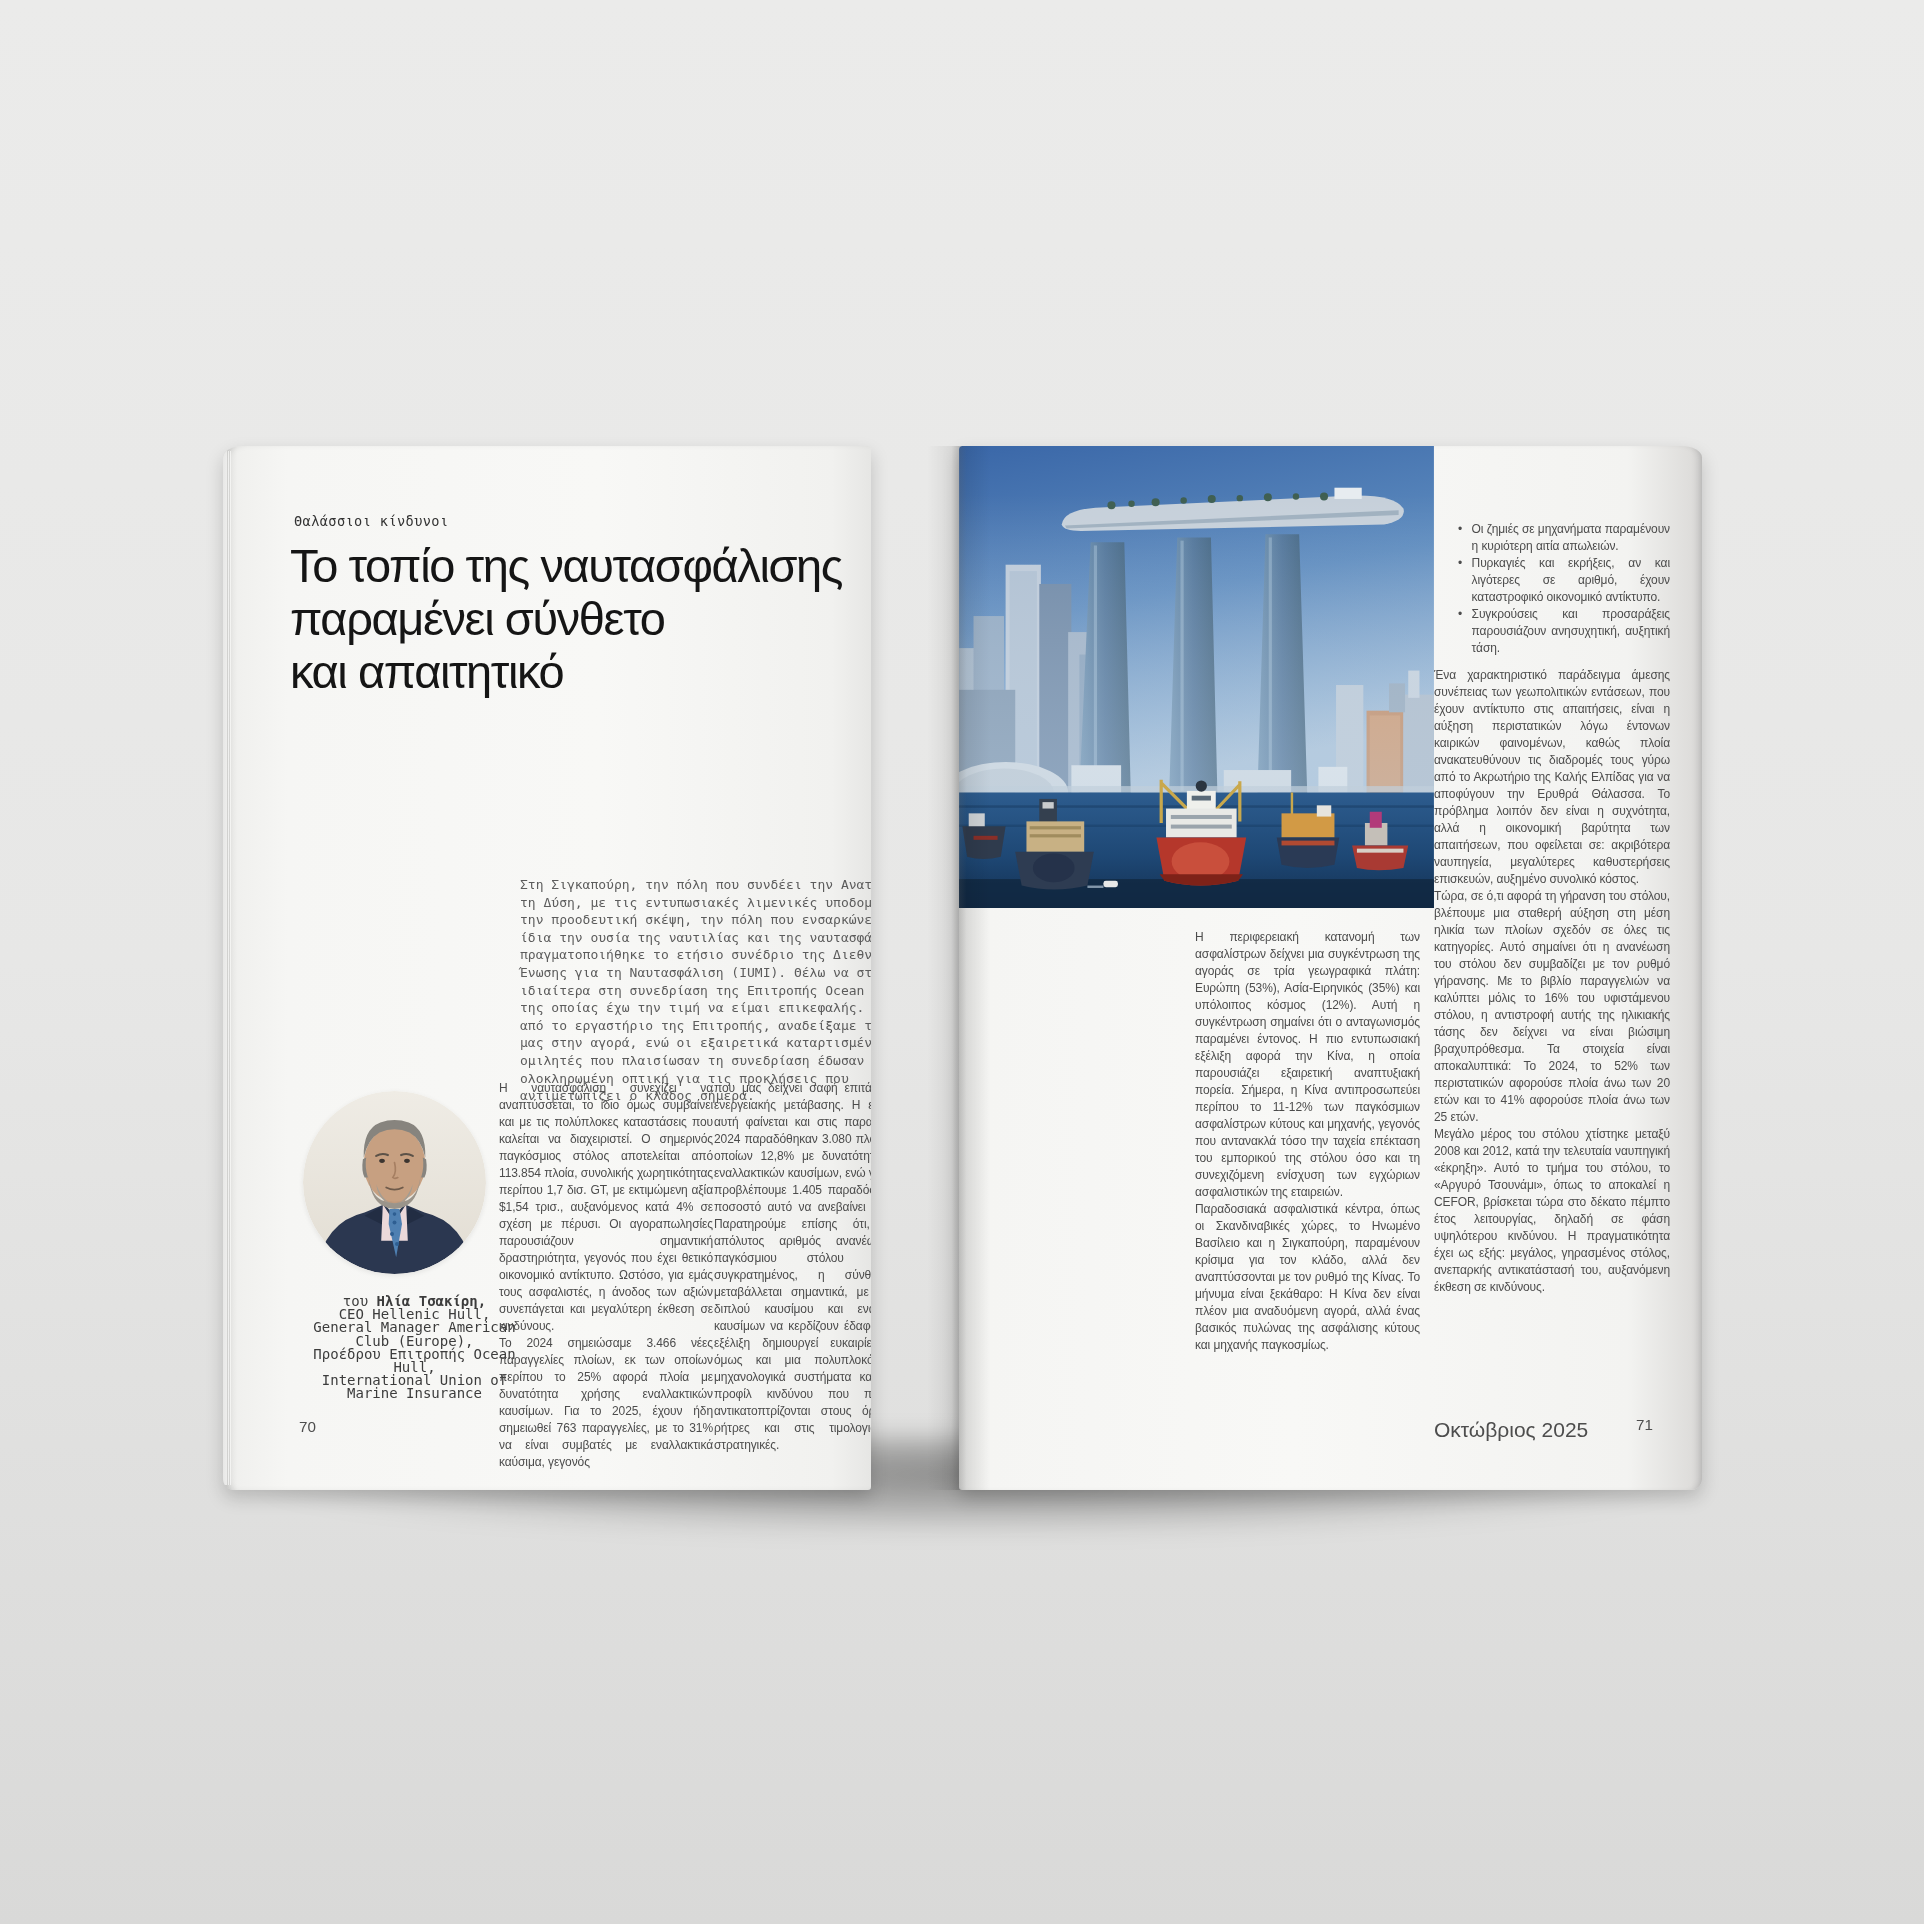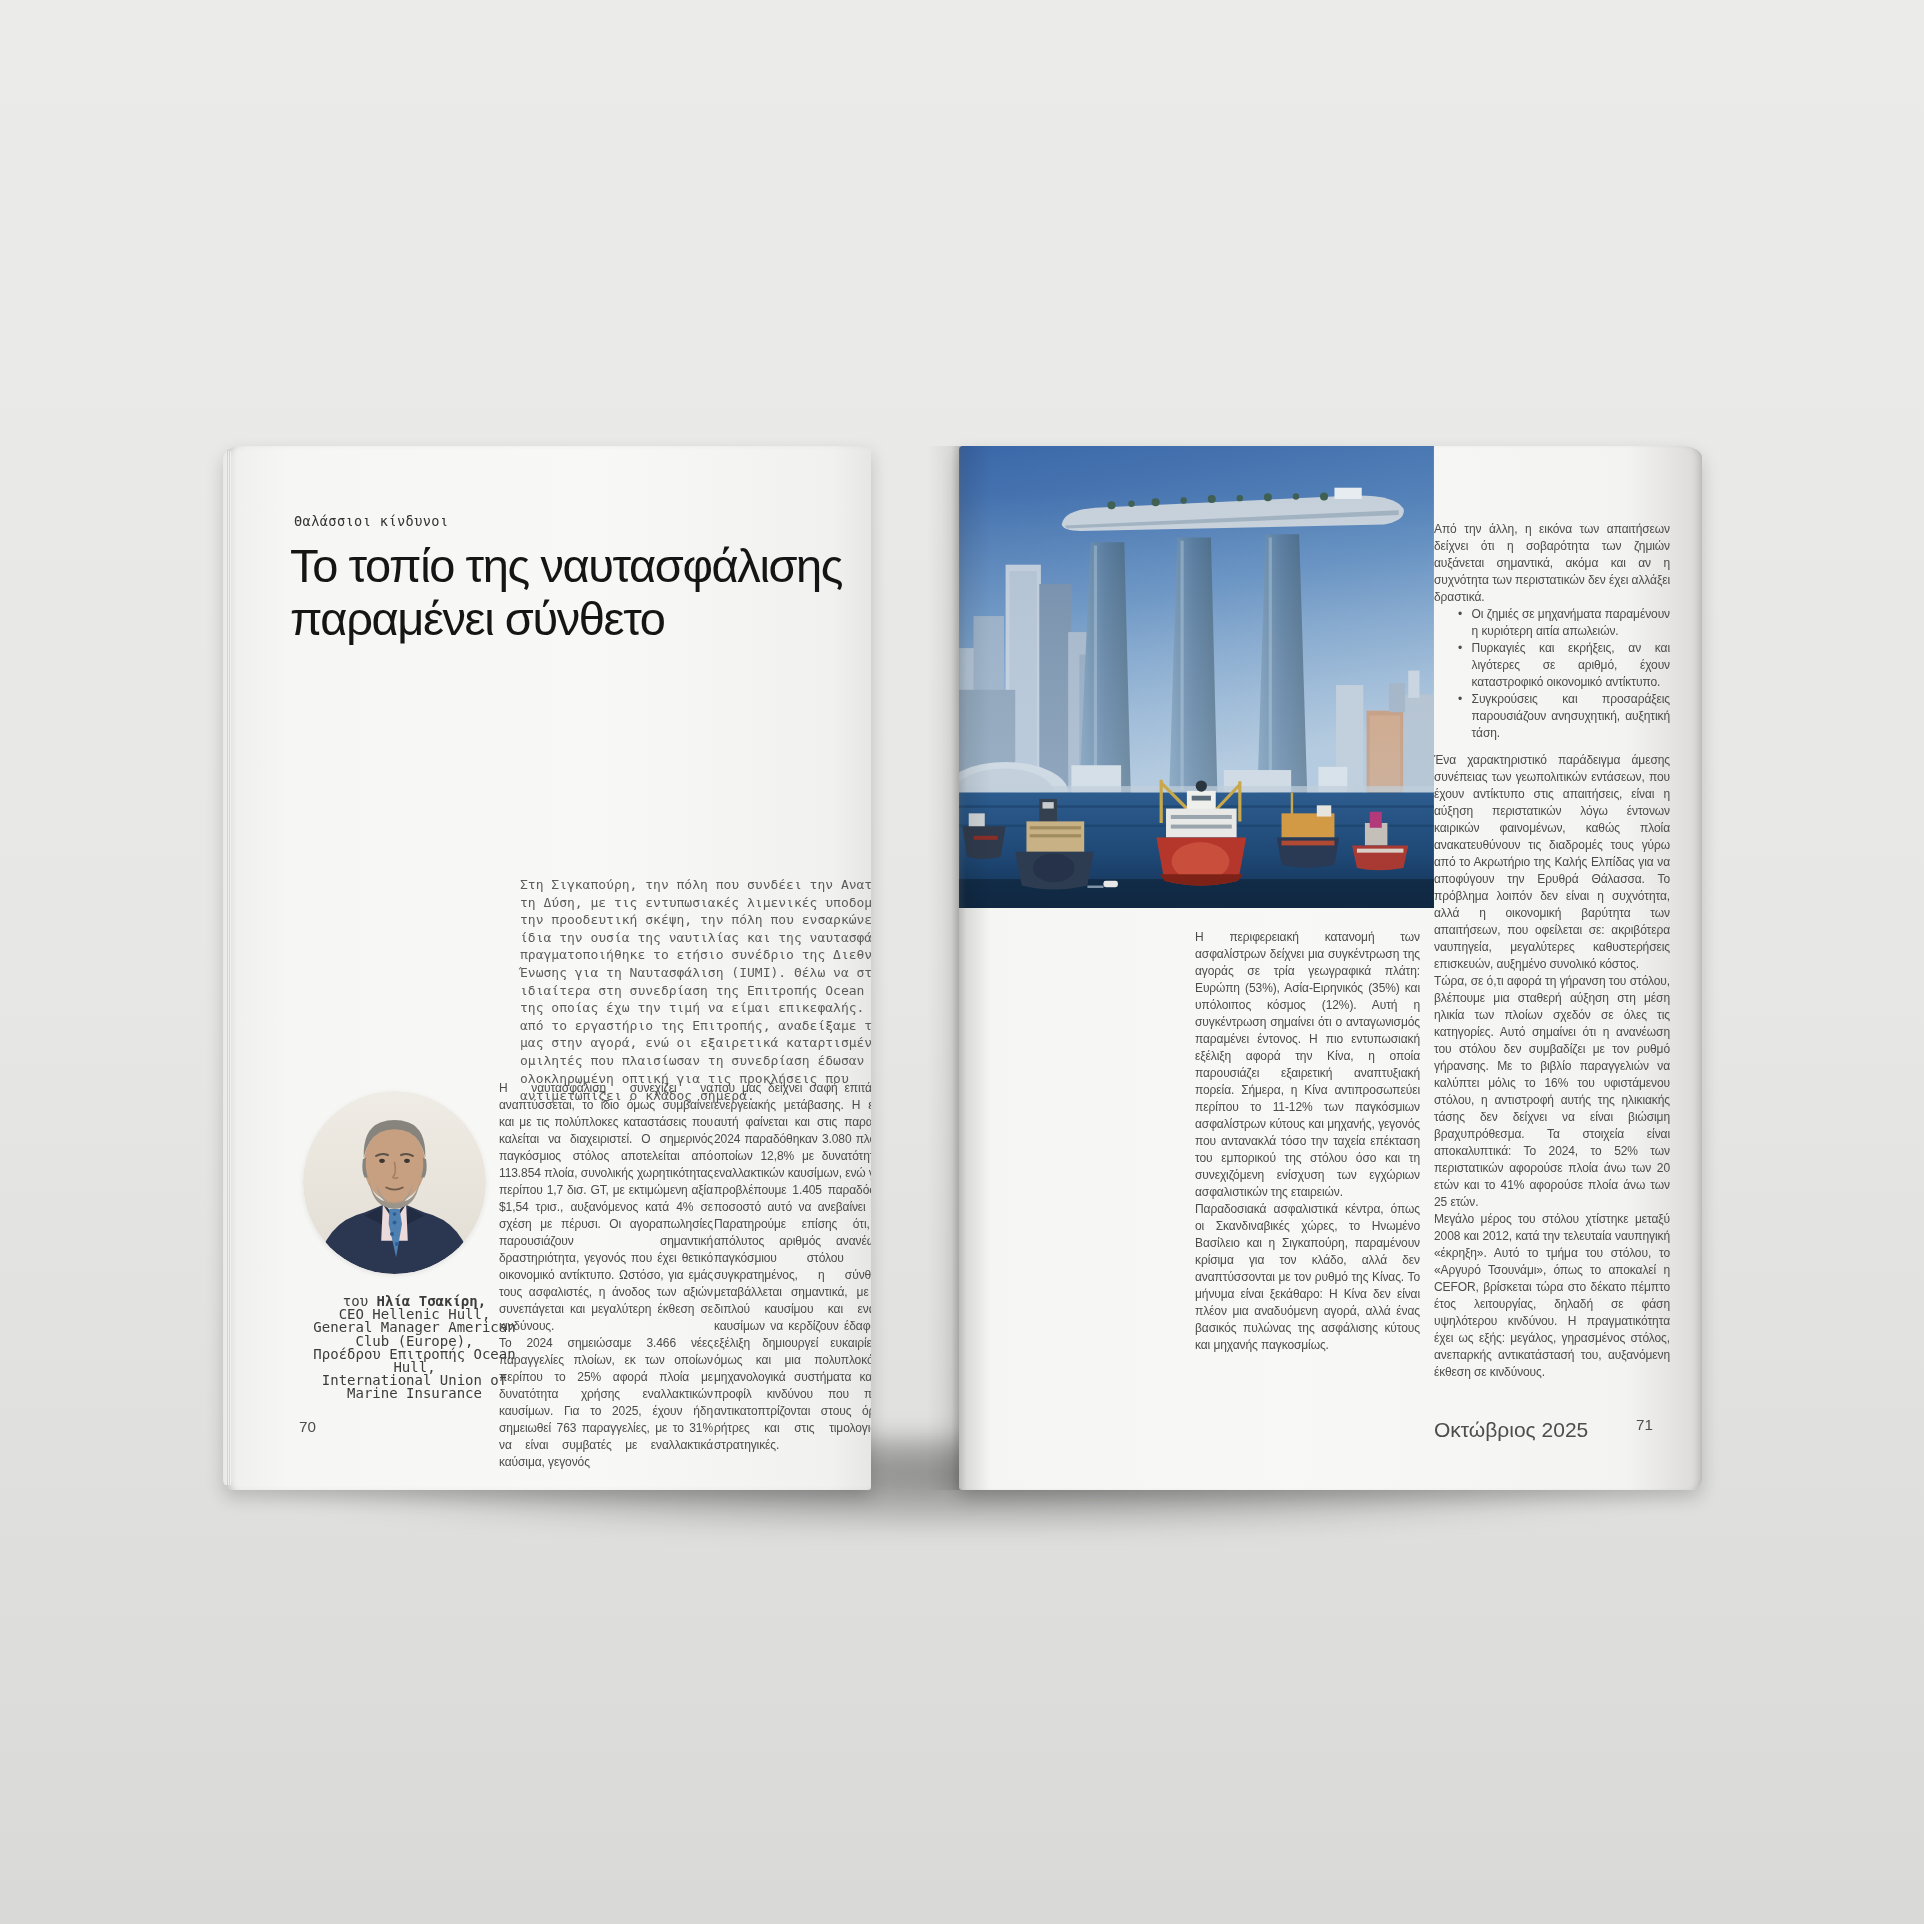--- a/index.html
+++ b/index.html
@@ -84,20 +84,21 @@
 
 <div class="book">
 
   <div class="page page-left">
 
     <div class="abs kicker mono">Θαλάσσιοι κίνδυνοι</div>
 
     <h1 class="abs title">
       <span>Το τοπίο της ναυτασφάλισης</span>
       <span>παραμένει σύνθετο</span>
+      <span>και απαιτητικό</span>
     </h1>
 
     <div class="abs intro mono">Στη Σιγκαπούρη, την πόλη που συνδέει την Ανατολή με τη Δύση, με τις εντυπωσιακές λιμενικές υποδομές και την προοδευτική σκέψη, την πόλη που ενσαρκώνει την ίδια την ουσία της ναυτιλίας και της ναυτασφάλισης, πραγματοποιήθηκε το ετήσιο συνέδριο της Διεθνούς Ένωσης για τη Ναυτασφάλιση (IUMI). Θέλω να σταθώ ιδιαίτερα στη συνεδρίαση της Επιτροπής Ocean Hull, της οποίας έχω την τιμή να είμαι επικεφαλής. Μέσα από το εργαστήριο της Επιτροπής, αναδείξαμε τη θέση μας στην αγορά, ενώ οι εξαιρετικά καταρτισμένοι ομιλητές που πλαισίωσαν τη συνεδρίαση έδωσαν μια ολοκληρωμένη οπτική για τις προκλήσεις που αντιμετωπίζει ο κλάδος σήμερα.</div>
 
     <div class="abs portrait">
       <svg width="183" height="183" viewBox="0 0 220 220" xmlns="http://www.w3.org/2000/svg">
         <defs>
           <clipPath id="pc">
               <circle cx="110" cy="110" r="110"></circle>
             </clipPath>
@@ -298,21 +299,20 @@
         <rect x="160" y="548" width="20" height="3" fill="#cfe0ee" opacity="0.6"></rect>
       </svg>
     </div>
 
     <div class="abs col col-ra">
       <p>Η περιφερειακή κατανομή των ασφαλίστρων δείχνει μια συγκέντρωση της αγοράς σε τρία γεωγραφικά πλάτη: Ευρώπη (53%), Ασία-Ειρηνικός (35%) και υπόλοιπος κόσμος (12%). Αυτή η συγκέντρωση σημαίνει ότι ο ανταγωνισμός παραμένει έντονος. Η πιο εντυπωσιακή εξέλιξη αφορά την Κίνα, η οποία παρουσιάζει εξαιρετική αναπτυξιακή πορεία. Σήμερα, η Κίνα αντιπροσωπεύει περίπου το 11-12% των παγκόσμιων ασφαλίστρων κύτους και μηχανής, γεγονός που αντανακλά τόσο την ταχεία επέκταση του εμπορικού της στόλου όσο και τη συνεχιζόμενη ενίσχυση των εγχώριων ασφαλιστικών της εταιρειών.</p>
       <p>Παραδοσιακά ασφαλιστικά κέντρα, όπως οι Σκανδιναβικές χώρες, το Ηνωμένο Βασίλειο και η Σιγκαπούρη, παραμένουν κρίσιμα για τον κλάδο, αλλά δεν αναπτύσσονται με τον ρυθμό της Κίνας. Το μήνυμα είναι ξεκάθαρο: Η Κίνα δεν είναι πλέον μια αναδυόμενη αγορά, αλλά ένας βασικός πυλώνας της ασφάλισης κύτους και μηχανής παγκοσμίως.</p>
     </div>
 
     <div class="abs col col-rb">
-      <p>Από την άλλη, η εικόνα των απαιτήσεων δείχνει ότι η σοβαρότητα των ζημιών αυξάνεται σημαντικά, ακόμα και αν η συχνότητα των περιστατικών δεν έχει αλλάξει δραστικά.</p>
       <ul class="bullets">
         <li>Οι ζημιές σε μηχανήματα παραμένουν η κυριότερη αιτία απωλειών.</li>
         <li>Πυρκαγιές και εκρήξεις, αν και λιγότερες σε αριθμό, έχουν καταστροφικό οικονομικό αντίκτυπο.</li>
         <li>Συγκρούσεις και προσαράξεις παρουσιάζουν ανησυχητική, αυξητική τάση.</li>
       </ul>
       <p class="p-gap">Ένα χαρακτηριστικό παράδειγμα άμεσης συνέπειας των γεωπολιτικών εντάσεων, που έχουν αντίκτυπο στις απαιτήσεις, είναι η αύξηση περιστατικών λόγω έντονων καιρικών φαινομένων, καθώς πλοία ανακατευθύνουν τις διαδρομές τους γύρω από το Ακρωτήριο της Καλής Ελπίδας για να αποφύγουν την Ερυθρά Θάλασσα. Το πρόβλημα λοιπόν δεν είναι η συχνότητα, αλλά η οικονομική βαρύτητα των απαιτήσεων, που οφείλεται σε: ακριβότερα ναυπηγεία, μεγαλύτερες καθυστερήσεις επισκευών, αυξημένο συνολικό κόστος.</p>
       <p>Τώρα, σε ό,τι αφορά τη γήρανση του στόλου, βλέπουμε μια σταθερή αύξηση στη μέση ηλικία των πλοίων σχεδόν σε όλες τις κατηγορίες. Αυτό σημαίνει ότι η ανανέωση του στόλου δεν συμβαδίζει με τον ρυθμό γήρανσης. Με το βιβλίο παραγγελιών να καλύπτει μόλις το 16% του υφιστάμενου στόλου, η αντιστροφή αυτής της ηλικιακής τάσης δεν δείχνει να είναι βιώσιμη βραχυπρόθεσμα. Τα στοιχεία είναι αποκαλυπτικά: Το 2024, το 52% των περιστατικών αφορούσε πλοία άνω των 20 ετών και το 41% αφορούσε πλοία άνω των 25 ετών.</p>
       <p>Μεγάλο μέρος του στόλου χτίστηκε μεταξύ 2008 και 2012, κατά την τελευταία ναυπηγική «έκρηξη». Αυτό το τμήμα του στόλου, το «Αργυρό Τσουνάμι», όπως το αποκαλεί η CEFOR, βρίσκεται τώρα στο δέκατο πέμπτο έτος λειτουργίας, δηλαδή σε φάση υψηλότερου κινδύνου. Η πραγματικότητα έχει ως εξής: μεγάλος, γηρασμένος στόλος, ανεπαρκής αντικατάστασή του, αυξανόμενη έκθεση σε κινδύνους.</p>
     </div>
 

